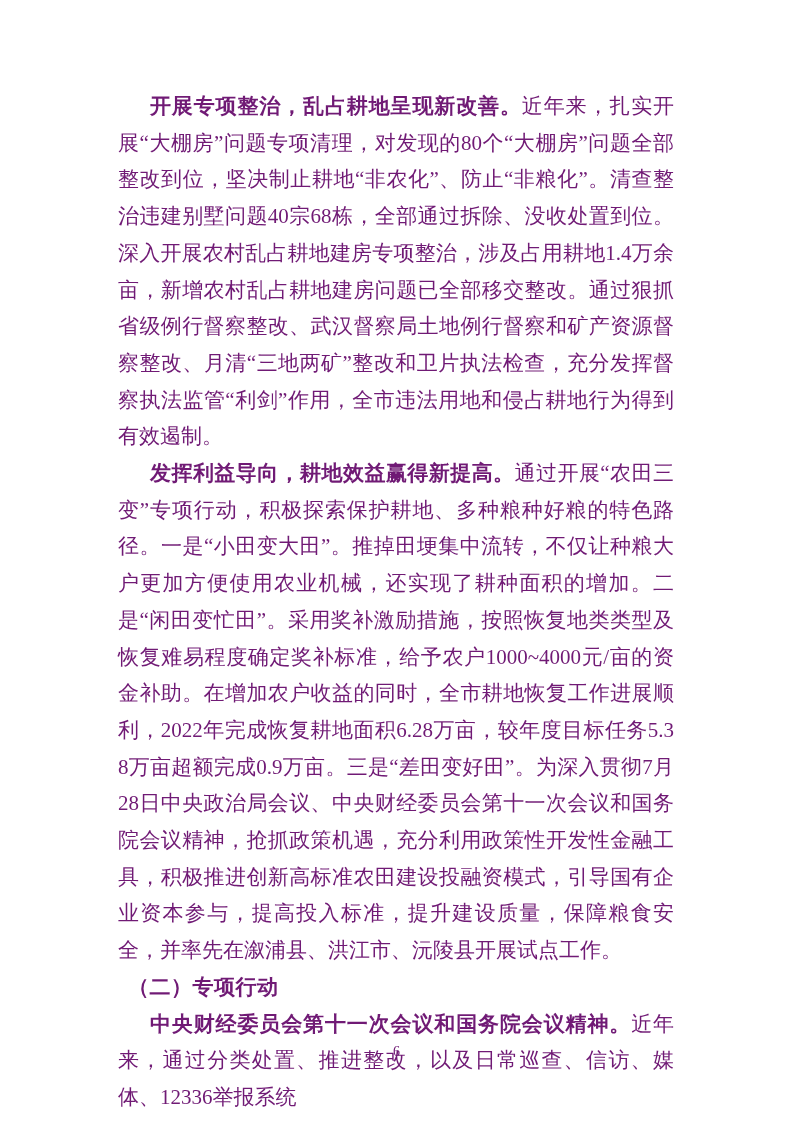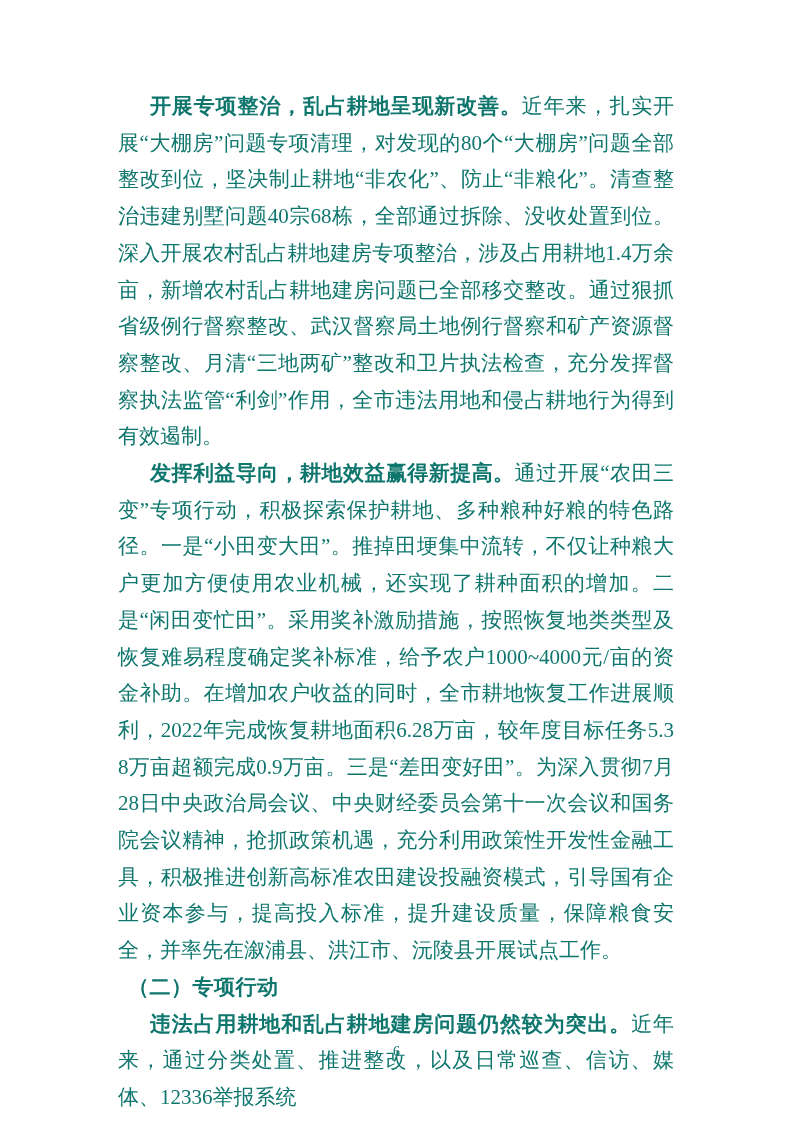--- a/index.html
+++ b/index.html
@@ -3,21 +3,21 @@
 <meta charset="utf-8">
 <style>
   * { margin: 0; padding: 0; box-sizing: border-box; }
   html, body { background: #ffffff; }
   .page {
     position: relative;
     width: 793px;
     height: 1122px;
     margin: 0 auto;
     background: #ffffff;
-    color: #0f766e;
+    color: #701a75;
     font-family: "Liberation Serif", "DejaVu Serif", serif;
     overflow: hidden;
   }
   .content {
     padding: 88px 119px 0 118px;
   }
   .para {
     font-size: 21px;
     line-height: 36.7px;
     text-align: justify;
@@ -52,20 +52,20 @@
 
 <div class="page">
   <div class="content">
 
     <p class="para"><span class="lead">开展专项整治，乱占耕地呈现新改善。</span><span>近年来，扎实开展“大棚房”问题专项清理，对发现的80个“大棚房”问题全部整改到位，坚决制止耕地“非农化”、防止“非粮化”。清查整治违建别墅问题40宗68栋，全部通过拆除、没收处置到位。深入开展农村乱占耕地建房专项整治，涉及占用耕地1.4万余亩，新增农村乱占耕地建房问题已全部移交整改。通过狠抓省级例行督察整改、武汉督察局土地例行督察和矿产资源督察整改、月清“三地两矿”整改和卫片执法检查，充分发挥督察执法监管“利剑”作用，全市违法用地和侵占耕地行为得到有效遏制。</span></p>
 
     <p class="para"><span class="lead">发挥利益导向，耕地效益赢得新提高。</span><span>通过开展“农田三变”专项行动，积极探索保护耕地、多种粮种好粮的特色路径。一是“小田变大田”。推掉田埂集中流转，不仅让种粮大户更加方便使用农业机械，还实现了耕种面积的增加。二是“闲田变忙田”。采用奖补激励措施，按照恢复地类类型及恢复难易程度确定奖补标准，给予农户1000~4000元/亩的资金补助。在增加农户收益的同时，全市耕地恢复工作进展顺利，2022年完成恢复耕地面积6.28万亩，较年度目标任务5.38万亩超额完成0.9万亩。三是“差田变好田”。为深入贯彻7月28日中央政治局会议、中央财经委员会第十一次会议和国务院会议精神，抢抓政策机遇，充分利用政策性开发性金融工具，积极推进创新高标准农田建设投融资模式，引导国有企业资本参与，提高投入标准，提升建设质量，保障粮食安全，并率先在溆浦县、洪江市、沅陵县开展试点工作。</span></p>
 
     <h3 class="section-heading">（二）专项行动</h3>
 
-    <p class="para"><span class="lead">违法占用耕地和乱占耕地建房问题仍然较为突出。</span><span>近年来，通过分类处置、推进整改，以及日常巡查、信访、媒体、12336举报系统</span></p>
+    <p class="para"><span class="lead">中央财经委员会第十一次会议和国务院会议精神。</span><span>近年来，通过分类处置、推进整改，以及日常巡查、信访、媒体、12336举报系统</span></p>
 
   </div>
 
   <div class="page-footer">
     <span class="page-number">6</span>
   </div>
 </div>
 
 </body></html>

